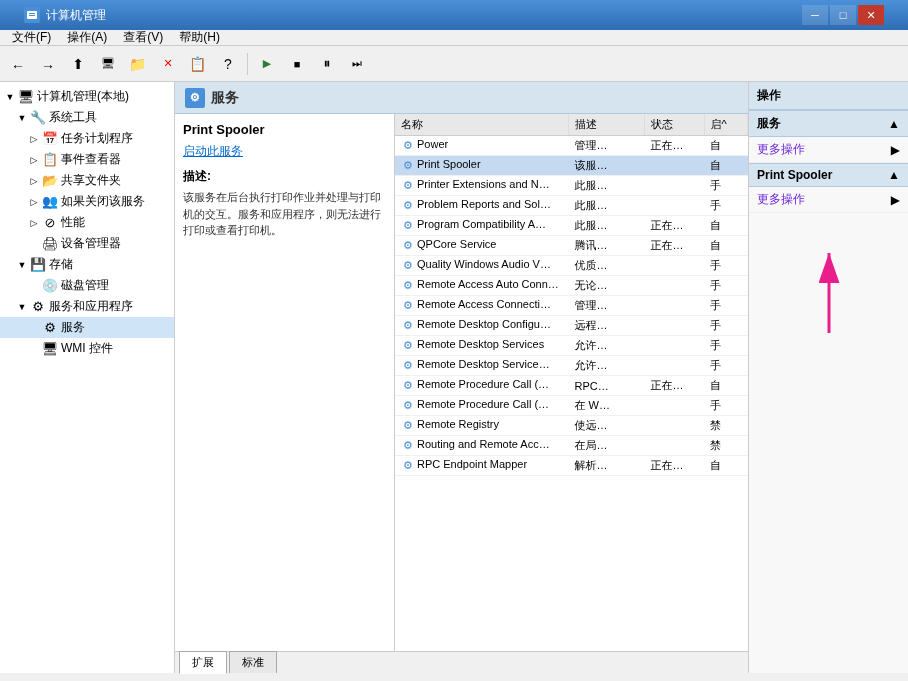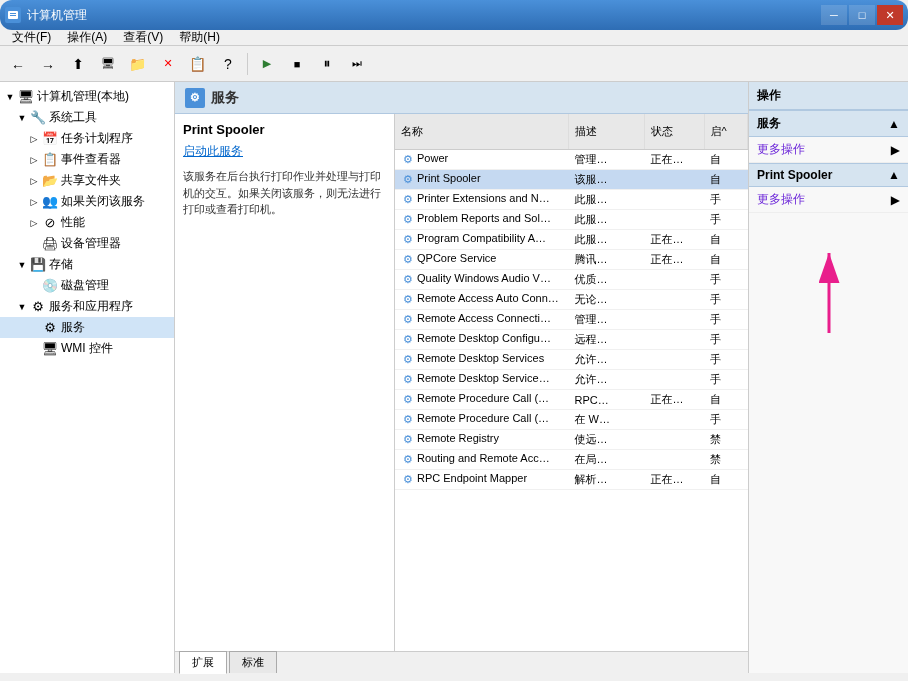--- a/index.html
+++ b/index.html
@@ -12,23 +12,22 @@
       overflow: hidden;
     }
 
     
     .title-bar {
       height: 30px;
       background: linear-gradient(to bottom, #4a90d9, #2e6db4);
       display: flex;
       align-items: center;
       justify-content: space-between;
-      padding: 0 5px;
+      padding: 0 24px;
       color: white;
-      border-radius: 12px;
     }
     .title-bar-left {
       display: flex;
       align-items: center;
       gap: 6px;
     }
     .title-icon {
       width: 16px;
       height: 16px;
     }
@@ -219,21 +218,21 @@
       overflow-x: hidden;
     }
     .service-table {
       width: 100%;
       border-collapse: collapse;
     }
     .service-table th {
       background: #e8e8e8;
       border-bottom: 1px solid #ccc;
       border-right: 1px solid #ddd;
-      padding: 10px 6px;
+      padding: 3px 6px;
       text-align: left;
       font-size: 11px;
       font-weight: normal;
       white-space: nowrap;
       cursor: pointer;
       position: sticky;
       top: 0;
     }
     .service-table td {
       padding: 2px 6px;
@@ -436,21 +435,22 @@
     <div class="services-header">
       <div class="services-header-icon">⚙</div>
       <span>服务</span>
     </div>
 
     <div class="split-view">
 
       <div class="desc-pane">
         <div class="desc-service-name">Print Spooler</div>
         <a class="desc-link">启动此服务</a>
-        <div class="desc-text">该服务在后台执行打印作业并处理与打印机的交互。如果关闭该服务，则无法进行打印或查看打印机。</div>
+        <div class="desc-title">描述:</div>
+        <div class="desc-text">该服务在后台执行打印作业并处理与打印机的交互。服务和应用程序，则无法进行打印或查看打印机。</div>
       </div>
 
       <div class="service-list-container">
         <table class="service-table">
           <thead>
             <tr>
               <th style="width:160px;">名称</th>
               <th style="width:70px;">描述</th>
               <th style="width:55px;">状态</th>
               <th style="width:40px;">启^</th>

